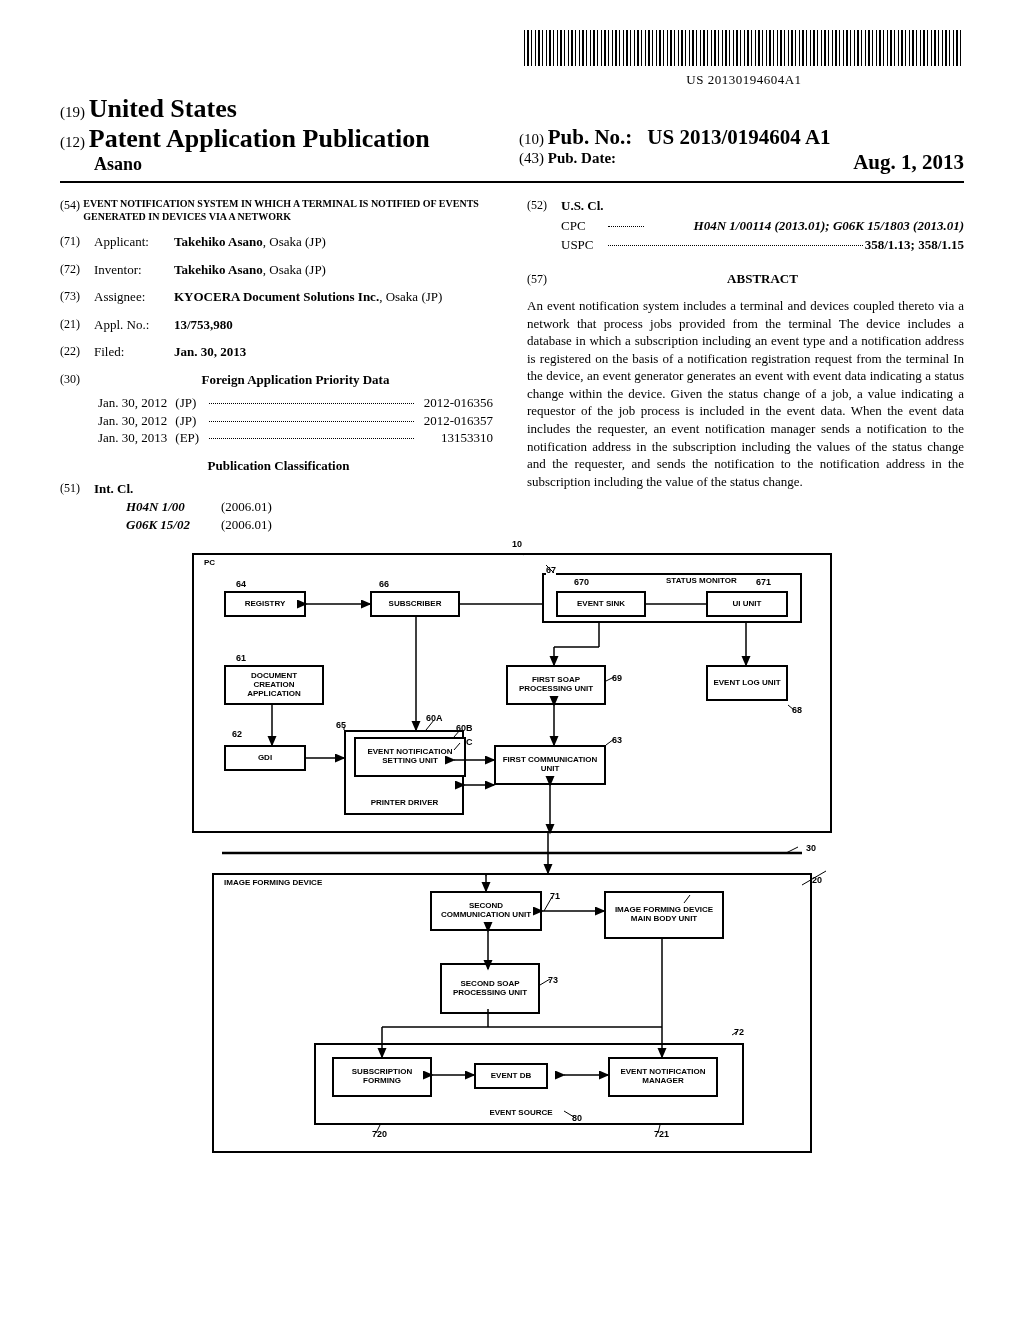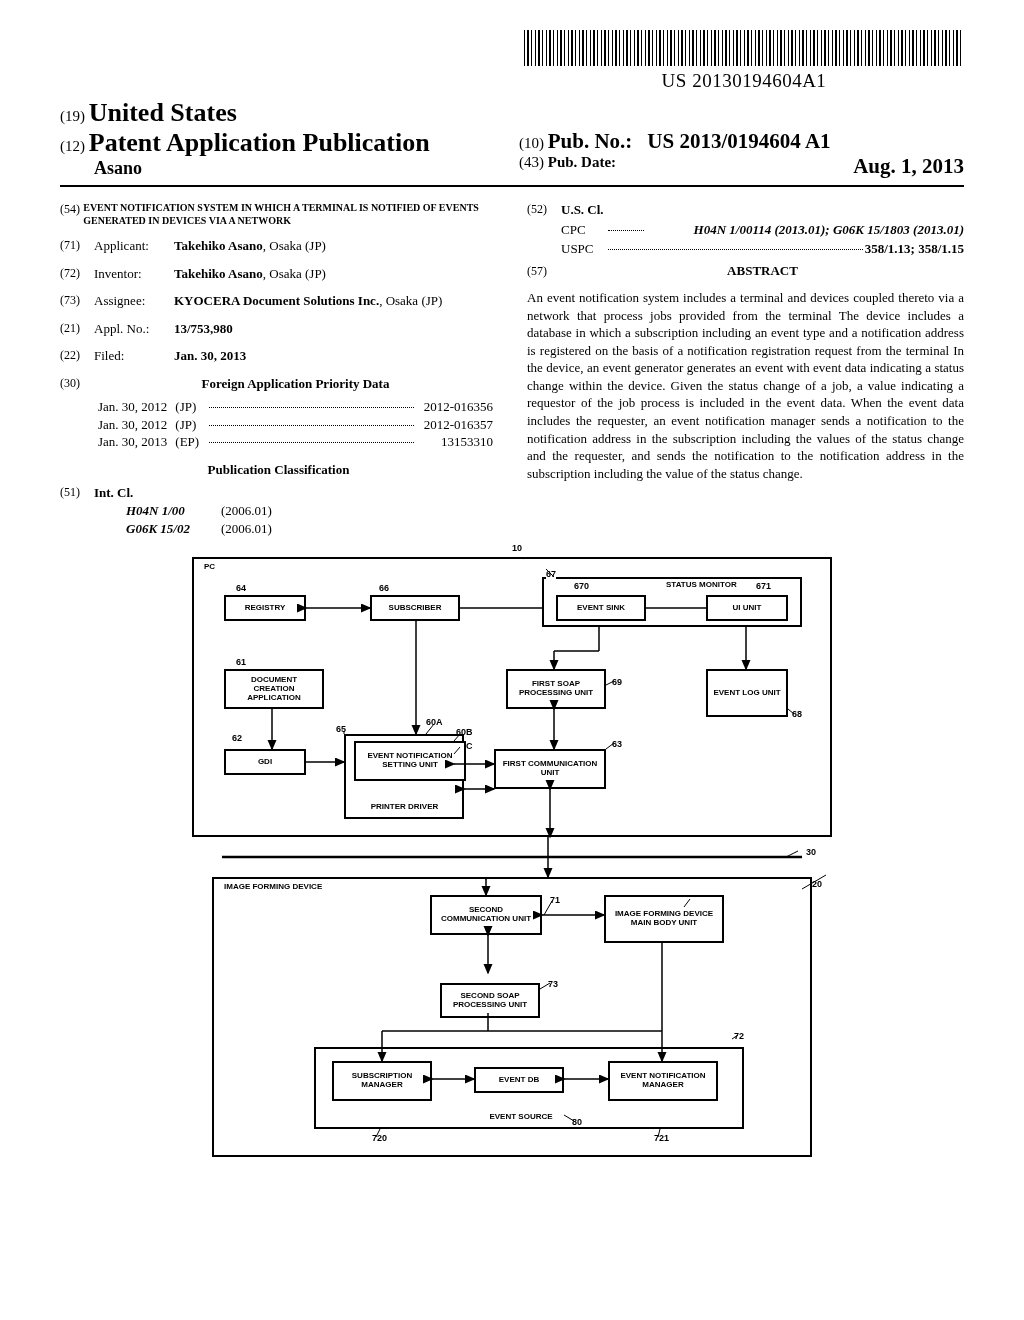--- a/index.html
+++ b/index.html
@@ -22,21 +22,21 @@
     display: inline-block;
     text-align: center;
   }
   .barcode-bars {
     display: inline-block;
     height: 36px;
     background: repeating-linear-gradient(to right,#000 0 1px,#fff 1px 3px,#000 3px 5px,#fff 5px 7px,#000 7px 8px,#fff 8px 11px);
     width: 440px;
   }
   .barcode-label {
-    font-size: 19px;
+    font-size: 13px;
     margin-top: 2px;
     letter-spacing: .5px;
   }
   .header-row {
     display: flex;
     gap: 14px;
     align-items: flex-end;
     margin-bottom: 4px;
   }
   .header-col { flex: 1; }
@@ -283,21 +283,21 @@
         <div class="field-code">(52)</div>
         <div class="field-value"><b>U.S. Cl.</b></div>
       </div>
       <div style="padding-left:34px; display:flex; margin-bottom:2px">
         <span style="width:45px">CPC</span>
         <span style="flex:0 0 40px; position:relative">
             <span style="position:absolute;left:2px;right:2px;top:9px;border-bottom:1px dotted #000"></span>
           </span>
         <span style="flex:1;text-align:right;font-style:italic;font-weight:bold">H04N 1/00114 (2013.01); G06K 15/1803 (2013.01)</span>
       </div>
-      <div style="padding-left:34px; display:flex; margin-bottom:4px">
+      <div style="padding-left:34px; display:flex; margin-bottom:16px">
         <span style="width:45px">USPC</span>
         <span style="flex:1; position:relative">
             <span style="position:absolute;left:2px;right:2px;top:9px;border-bottom:1px dotted #000"></span>
           </span>
         <span style="text-align:right"><b>358/1.13; 358/1.15</b></span>
       </div>
 
       <div style="display:flex; align-items:baseline; margin-bottom:10px">
         <div style="width:34px;font-size:12px">(57)</div>
         <div style="flex:1;text-align:center;font-weight:bold;font-size:13px">ABSTRACT</div>
@@ -328,21 +328,21 @@
 
       <div class="reflab" style="left:562px;top:22px">671</div>
       <div class="box" style="left:512px;top:36px;width:82px;height:26px">UI UNIT</div>
 
       <div class="reflab" style="left:42px;top:98px">61</div>
       <div class="box" style="left:30px;top:110px;width:100px;height:40px">DOCUMENT CREATION APPLICATION</div>
 
       <div class="box" style="left:312px;top:110px;width:100px;height:40px">FIRST SOAP PROCESSING UNIT</div>
       <div class="reflab" style="left:418px;top:118px">69</div>
 
-      <div class="box" style="left:512px;top:110px;width:82px;height:48px">EVENT LOG UNIT</div>
+      <div class="box" style="left:512px;top:110px;width:82px;height:36px">EVENT LOG UNIT</div>
       <div class="reflab" style="left:598px;top:150px">68</div>
 
       <div class="reflab" style="left:38px;top:174px">62</div>
       <div class="box" style="left:30px;top:190px;width:82px;height:26px">GDI</div>
 
       <div class="reflab" style="left:142px;top:165px">65</div>
       <div class="reflab" style="left:232px;top:158px">60A</div>
       <div class="reflab" style="left:262px;top:168px">60B</div>
       <div class="reflab" style="left:262px;top:182px">60C</div>
       <div class="group-box" style="left:150px;top:175px;width:120px;height:85px"></div>
@@ -416,28 +416,28 @@
     <div class="reflab" style="right:10px;top:322px">20</div>
     <div class="bigbox" style="height:280px; margin:0 20px; position:relative;">
       <div class="noborder box" style="left:6px;top:2px;width:110px;text-align:left;justify-content:flex-start">IMAGE FORMING DEVICE</div>
 
       <div class="reflab" style="left:336px;top:16px">71</div>
       <div class="box" style="left:216px;top:16px;width:112px;height:40px">SECOND COMMUNICATION UNIT</div>
 
       <div class="reflab" style="left:472px;top:16px">70</div>
       <div class="box" style="left:390px;top:16px;width:120px;height:48px">IMAGE FORMING DEVICE MAIN BODY UNIT</div>
 
-      <div class="box" style="left:226px;top:104px;width:100px;height:35px">SECOND SOAP PROCESSING UNIT</div>
+      <div class="box" style="left:226px;top:88px;width:100px;height:51px">SECOND SOAP PROCESSING UNIT</div>
       <div class="reflab" style="left:334px;top:100px">73</div>
 
       <div class="reflab" style="left:520px;top:152px">72</div>
       <div class="group-box" style="left:100px;top:168px;width:430px;height:82px"></div>
 
-      <div class="box" style="left:118px;top:182px;width:100px;height:40px">SUBSCRIPTION MANAGER</div>
-      <div class="box" style="left:260px;top:188px;width:90px;height:26px">EVENT DB</div>
+      <div class="box" style="left:118px;top:182px;width:100px;height:40px">SUBSCRIPTION FORMING</div>
+      <div class="box" style="left:260px;top:188px;width:74px;height:26px">EVENT DB</div>
       <div class="box" style="left:394px;top:182px;width:110px;height:40px">EVENT NOTIFICATION MANAGER</div>
       <div class="noborder box" style="left:262px;top:232px;width:90px">EVENT SOURCE</div>
 
       <div class="reflab" style="left:158px;top:254px">720</div>
       <div class="reflab" style="left:358px;top:238px">80</div>
       <div class="reflab" style="left:440px;top:254px">721</div>
 
       <svg class="connectors" width="600" height="280">
 
         <line x1="272" y1="0" x2="272" y2="16" stroke="#000" stroke-width="1.5" marker-start="url(#arr)" marker-end="url(#arr)"></line>

